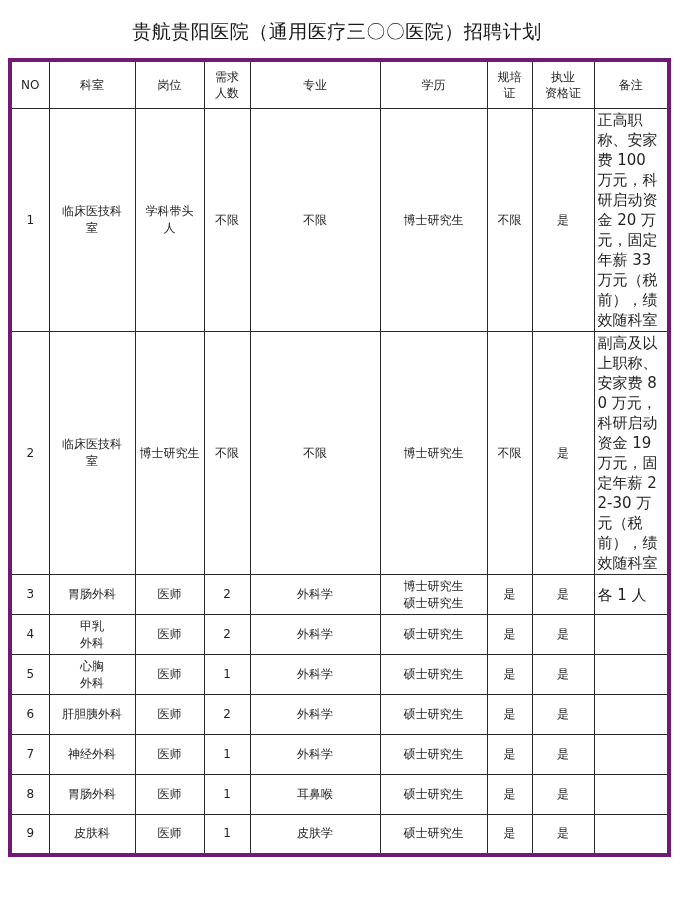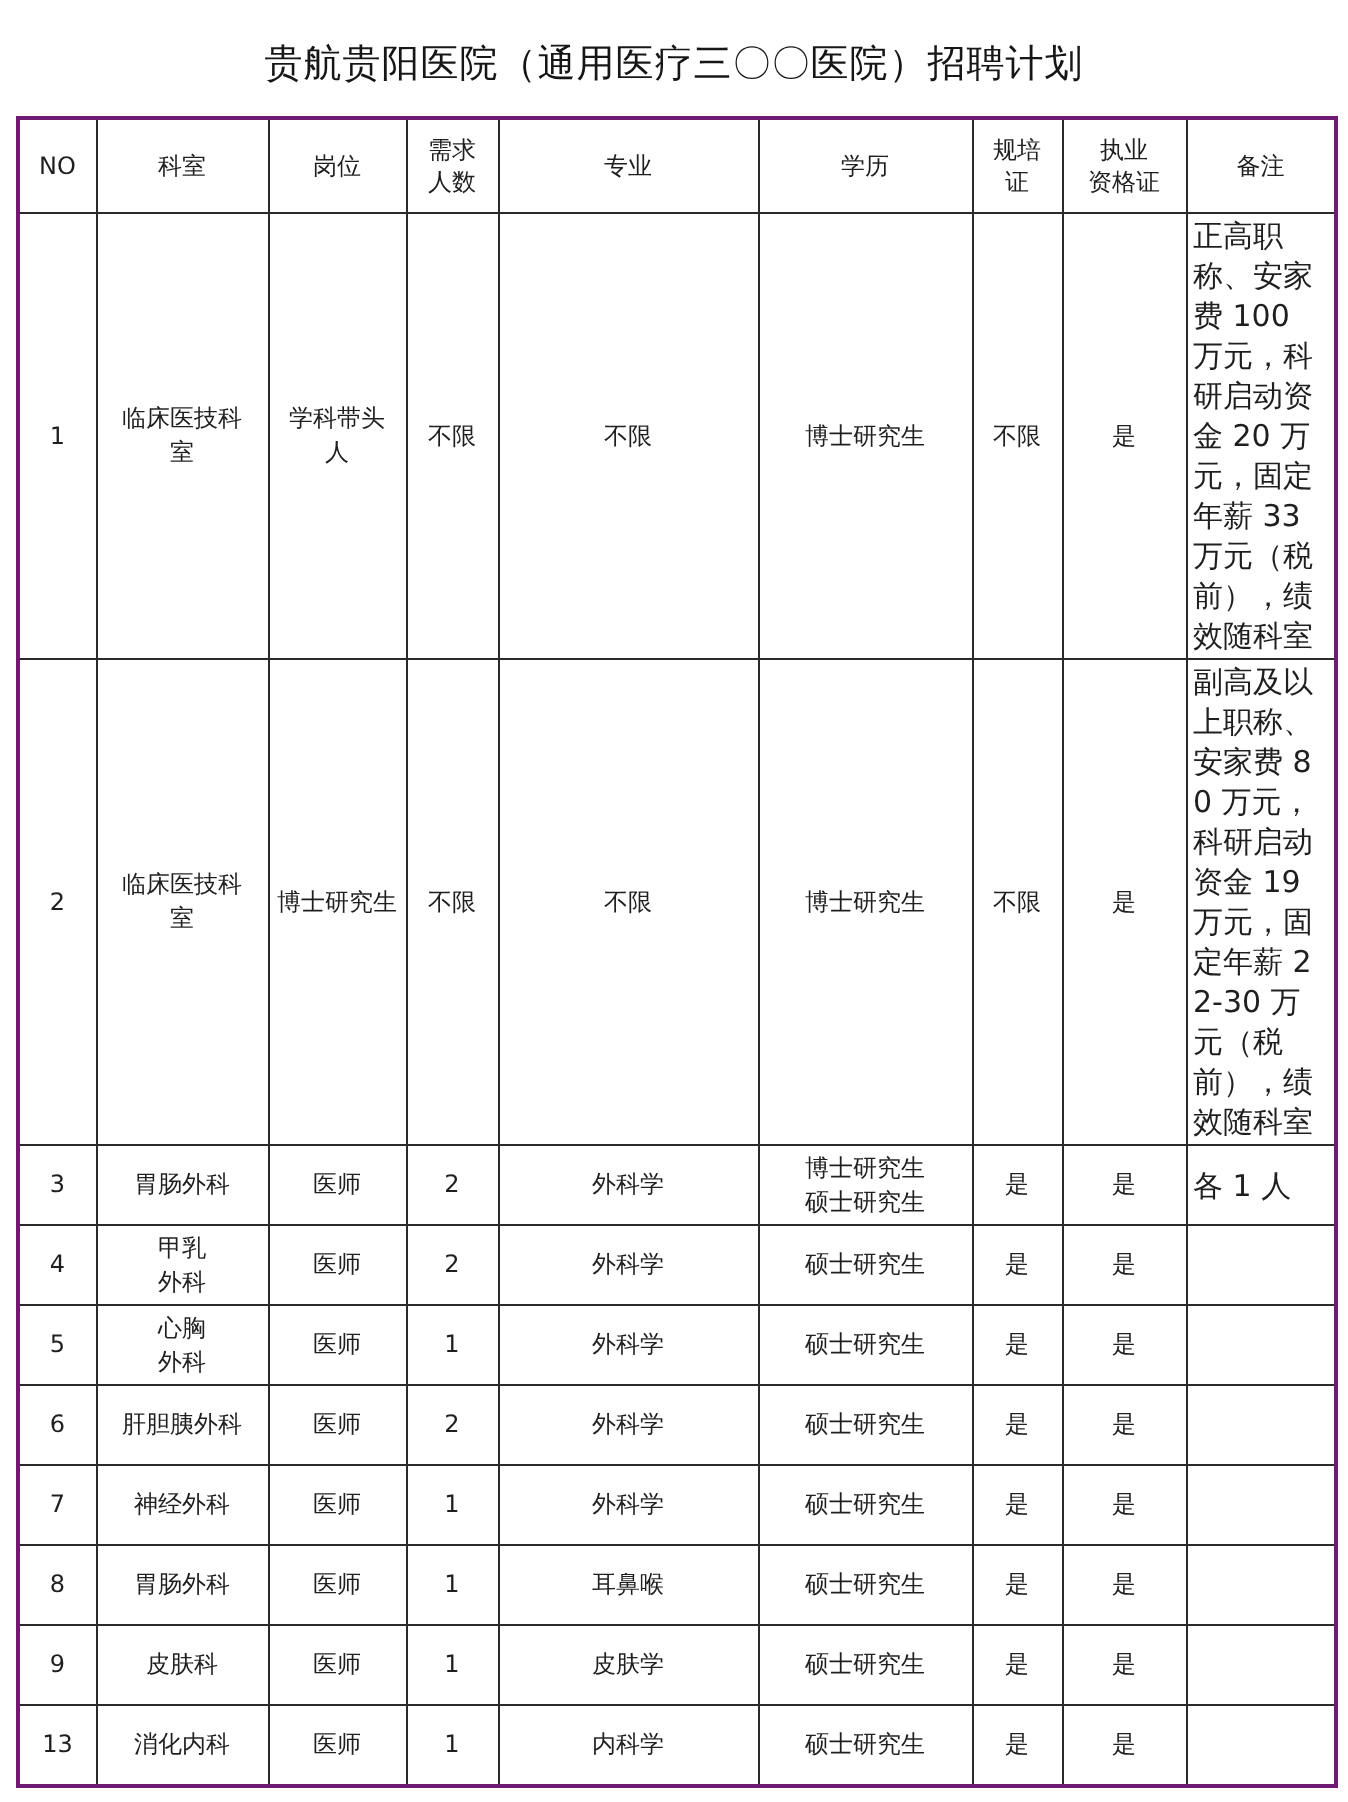--- a/index.html
+++ b/index.html
@@ -20,21 +20,21 @@
     font-weight: normal;
     letter-spacing: 0.5px;
     margin: 19px 0 13px 0;
     color: #161616;
   }
   table.plan {
     border-collapse: collapse;
     table-layout: fixed;
     margin-left: 8px;
     width: 659px;
-    border: 2px solid #701a75;
+    border: 4px solid #701a75;
     padding-left: 12px;
   }
   th, td {
     border: 1px solid #2a2a2a;
     font-size: 12px;
     text-align: center;
     vertical-align: middle;
     padding: 2px 2px;
     white-space: pre-line;
     line-height: 17px;
@@ -195,25 +195,14 @@
         <td class="col-no">9</td>
         <td class="col-dept">皮肤科</td>
         <td class="col-post">医师</td>
         <td class="col-count">1</td>
         <td class="col-major">皮肤学</td>
         <td class="col-degree">硕士研究生</td>
         <td class="col-guipei">是</td>
         <td class="col-license">是</td>
         <td class="col-remark"></td>
       </tr>
-      <tr>
-        <td class="col-no">13</td>
-        <td class="col-dept">消化内科</td>
-        <td class="col-post">医师</td>
-        <td class="col-count">1</td>
-        <td class="col-major">内科学</td>
-        <td class="col-degree">硕士研究生</td>
-        <td class="col-guipei">是</td>
-        <td class="col-license">是</td>
-        <td class="col-remark"></td>
-      </tr>
     </tbody>
 </table>
 
 </body></html>

